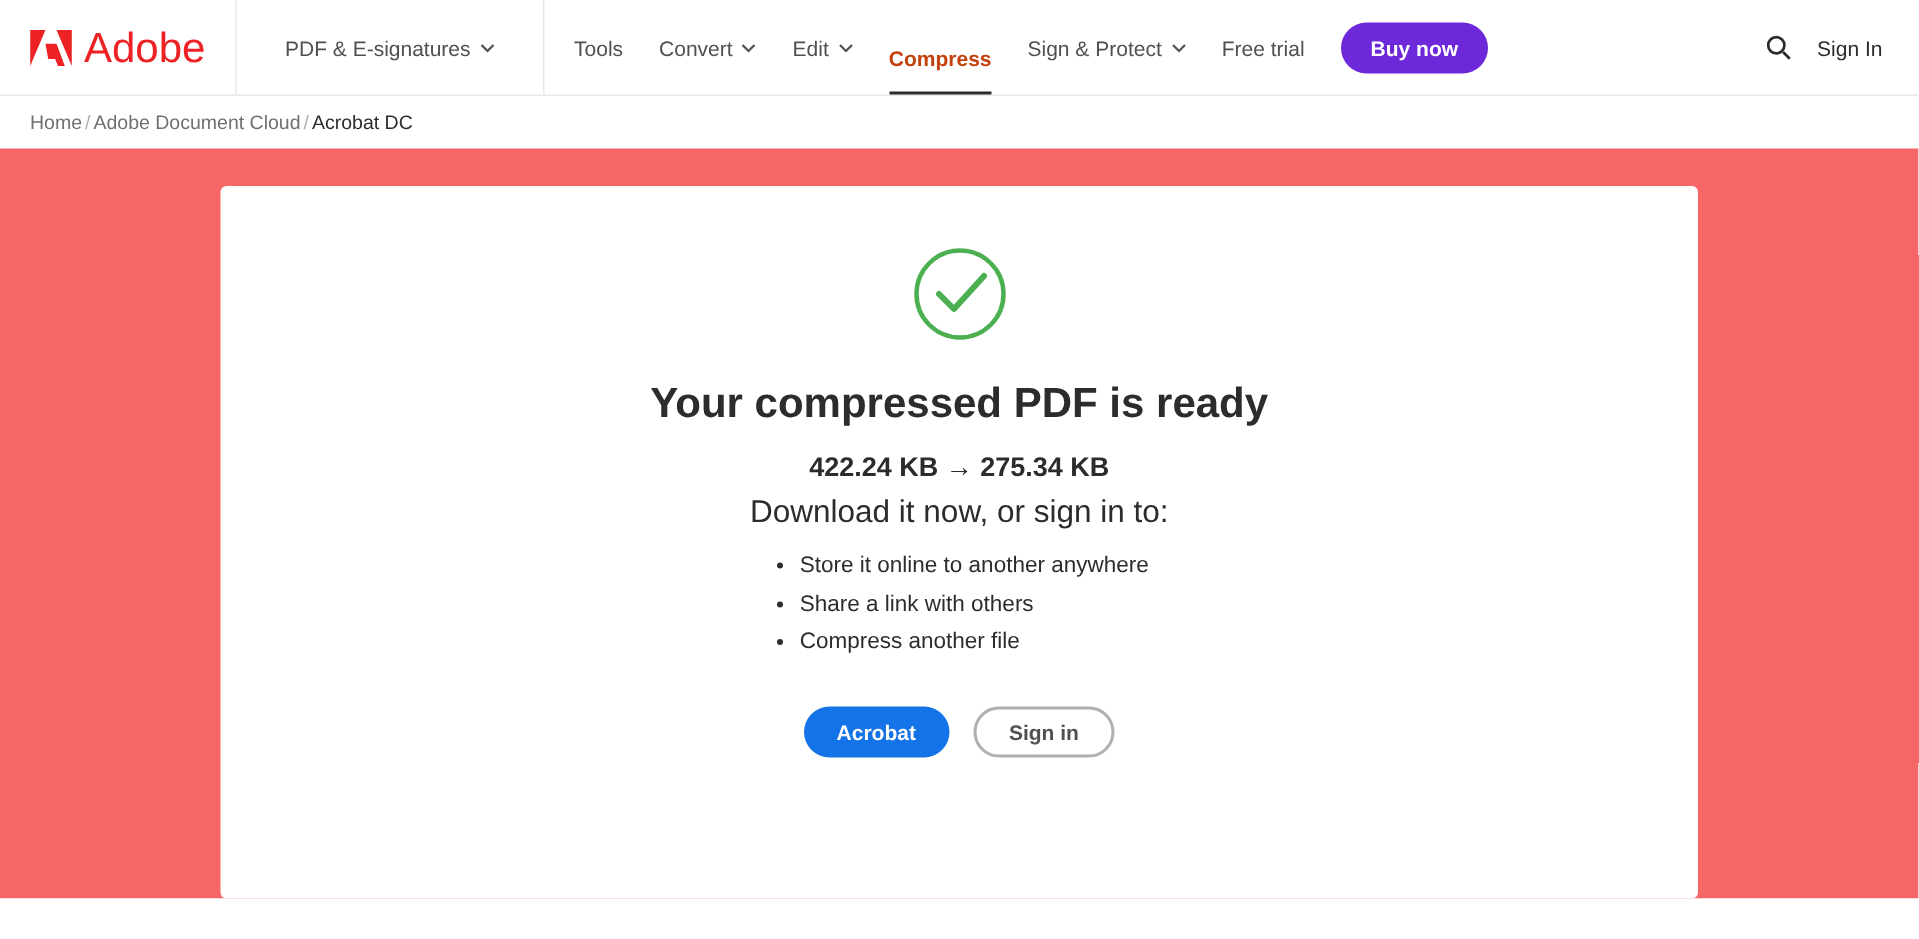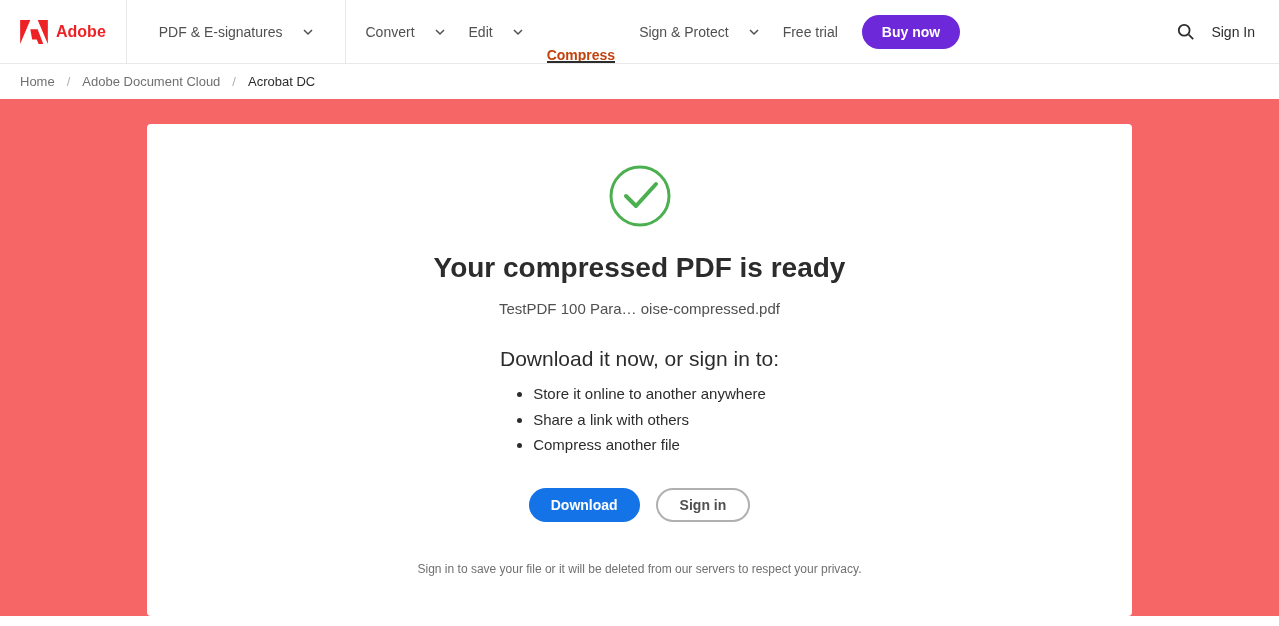--- a/index.html
+++ b/index.html
@@ -30,35 +30,35 @@
       display: flex;
       align-items: center;
       gap: 8px;
     }
     .adobe-mark {
       width: 28px;
       height: 24px;
     }
     .adobe-text {
       color: #ed2224;
-      font-size: 16px;
-      font-weight: 700;
+      font-size: 28px;
+      font-weight: 400;
     }
     .nav-section-1 {
       display: flex;
       align-items: center;
       height: 100%;
       border-right: 1px solid #e8e8e8;
       padding: 0 20px;
     }
     .nav-item {
       display: flex;
       align-items: center;
-      gap: 20px;
-      padding: 0 12px;
+      gap: 6px;
+      padding: 16px 12px;
       height: 100%;
       color: #505050;
       font-size: 14px;
       cursor: pointer;
       position: relative;
     }
     .nav-item.active {
       font-weight: 700;
       color: #c2410c;
       align-items: flex-end;
@@ -106,21 +106,21 @@
       cursor: pointer;
     }
     .sign-in-text {
       font-size: 14px;
       color: #2c2c2c;
       cursor: pointer;
     }
     .breadcrumb {
       display: flex;
       align-items: center;
-      gap: 12px;
+      gap: 2px;
       padding: 10px 20px;
       font-size: 13px;
       color: #707070;
     }
     .breadcrumb-item {
       color: #707070;
       cursor: pointer;
     }
     .breadcrumb-item.current {
       color: #2c2c2c;
@@ -228,20 +228,23 @@
   </div>
   <div class="nav-section-1">
     <div class="nav-item">
       <span>PDF &amp; E-signatures</span>
       <svg class="chevron-down" viewBox="0 0 10 10" fill="none" stroke="#505050" stroke-width="1.5">
           <path d="M1 3l4 4 4-4"></path>
         </svg>
     </div>
   </div>
   <div class="nav-section-2">
+    <div class="nav-item">
+      <span>Tools</span>
+    </div>
     <div class="nav-item">
       <span>Convert</span>
       <svg class="chevron-down" viewBox="0 0 10 10" fill="none" stroke="#505050" stroke-width="1.5">
           <path d="M1 3l4 4 4-4"></path>
         </svg>
     </div>
     <div class="nav-item">
       <span>Edit</span>
       <svg class="chevron-down" viewBox="0 0 10 10" fill="none" stroke="#505050" stroke-width="1.5">
           <path d="M1 3l4 4 4-4"></path>
@@ -278,26 +281,27 @@
   <span class="breadcrumb-item current">Acrobat DC</span>
 </div>
 
 <div class="main-area">
   <div class="card">
     <svg class="success-icon" viewBox="0 0 64 64" fill="none">
       <circle cx="32" cy="32" r="29" stroke="#4caf50" stroke-width="3"></circle>
       <path d="M18 32 l10 10 l20 -22" stroke="#4caf50" stroke-width="4" stroke-linecap="round" stroke-linejoin="round"></path>
     </svg>
     <h1 class="card-title">Your compressed PDF is ready</h1>
-    <div class="filename">TestPDF 100 Para…    oise-compressed.pdf</div>
+    <div class="size-info">
+      <span>422.24 KB</span><span> → </span><span>275.34 KB</span>
+    </div>
     <div class="download-instruction">Download it now, or sign in to:</div>
     <ul class="feature-list">
       <li>Store it online to another anywhere</li>
       <li>Share a link with others</li>
       <li>Compress another file</li>
     </ul>
     <div class="button-row">
-      <button class="download-btn">Download</button>
+      <button class="download-btn">Acrobat</button>
       <button class="signin-btn">Sign in</button>
     </div>
-    <div class="privacy-note">Sign in to save your file or it will be deleted from our servers to respect your privacy.</div>
   </div>
 </div>
 
 </body></html>

